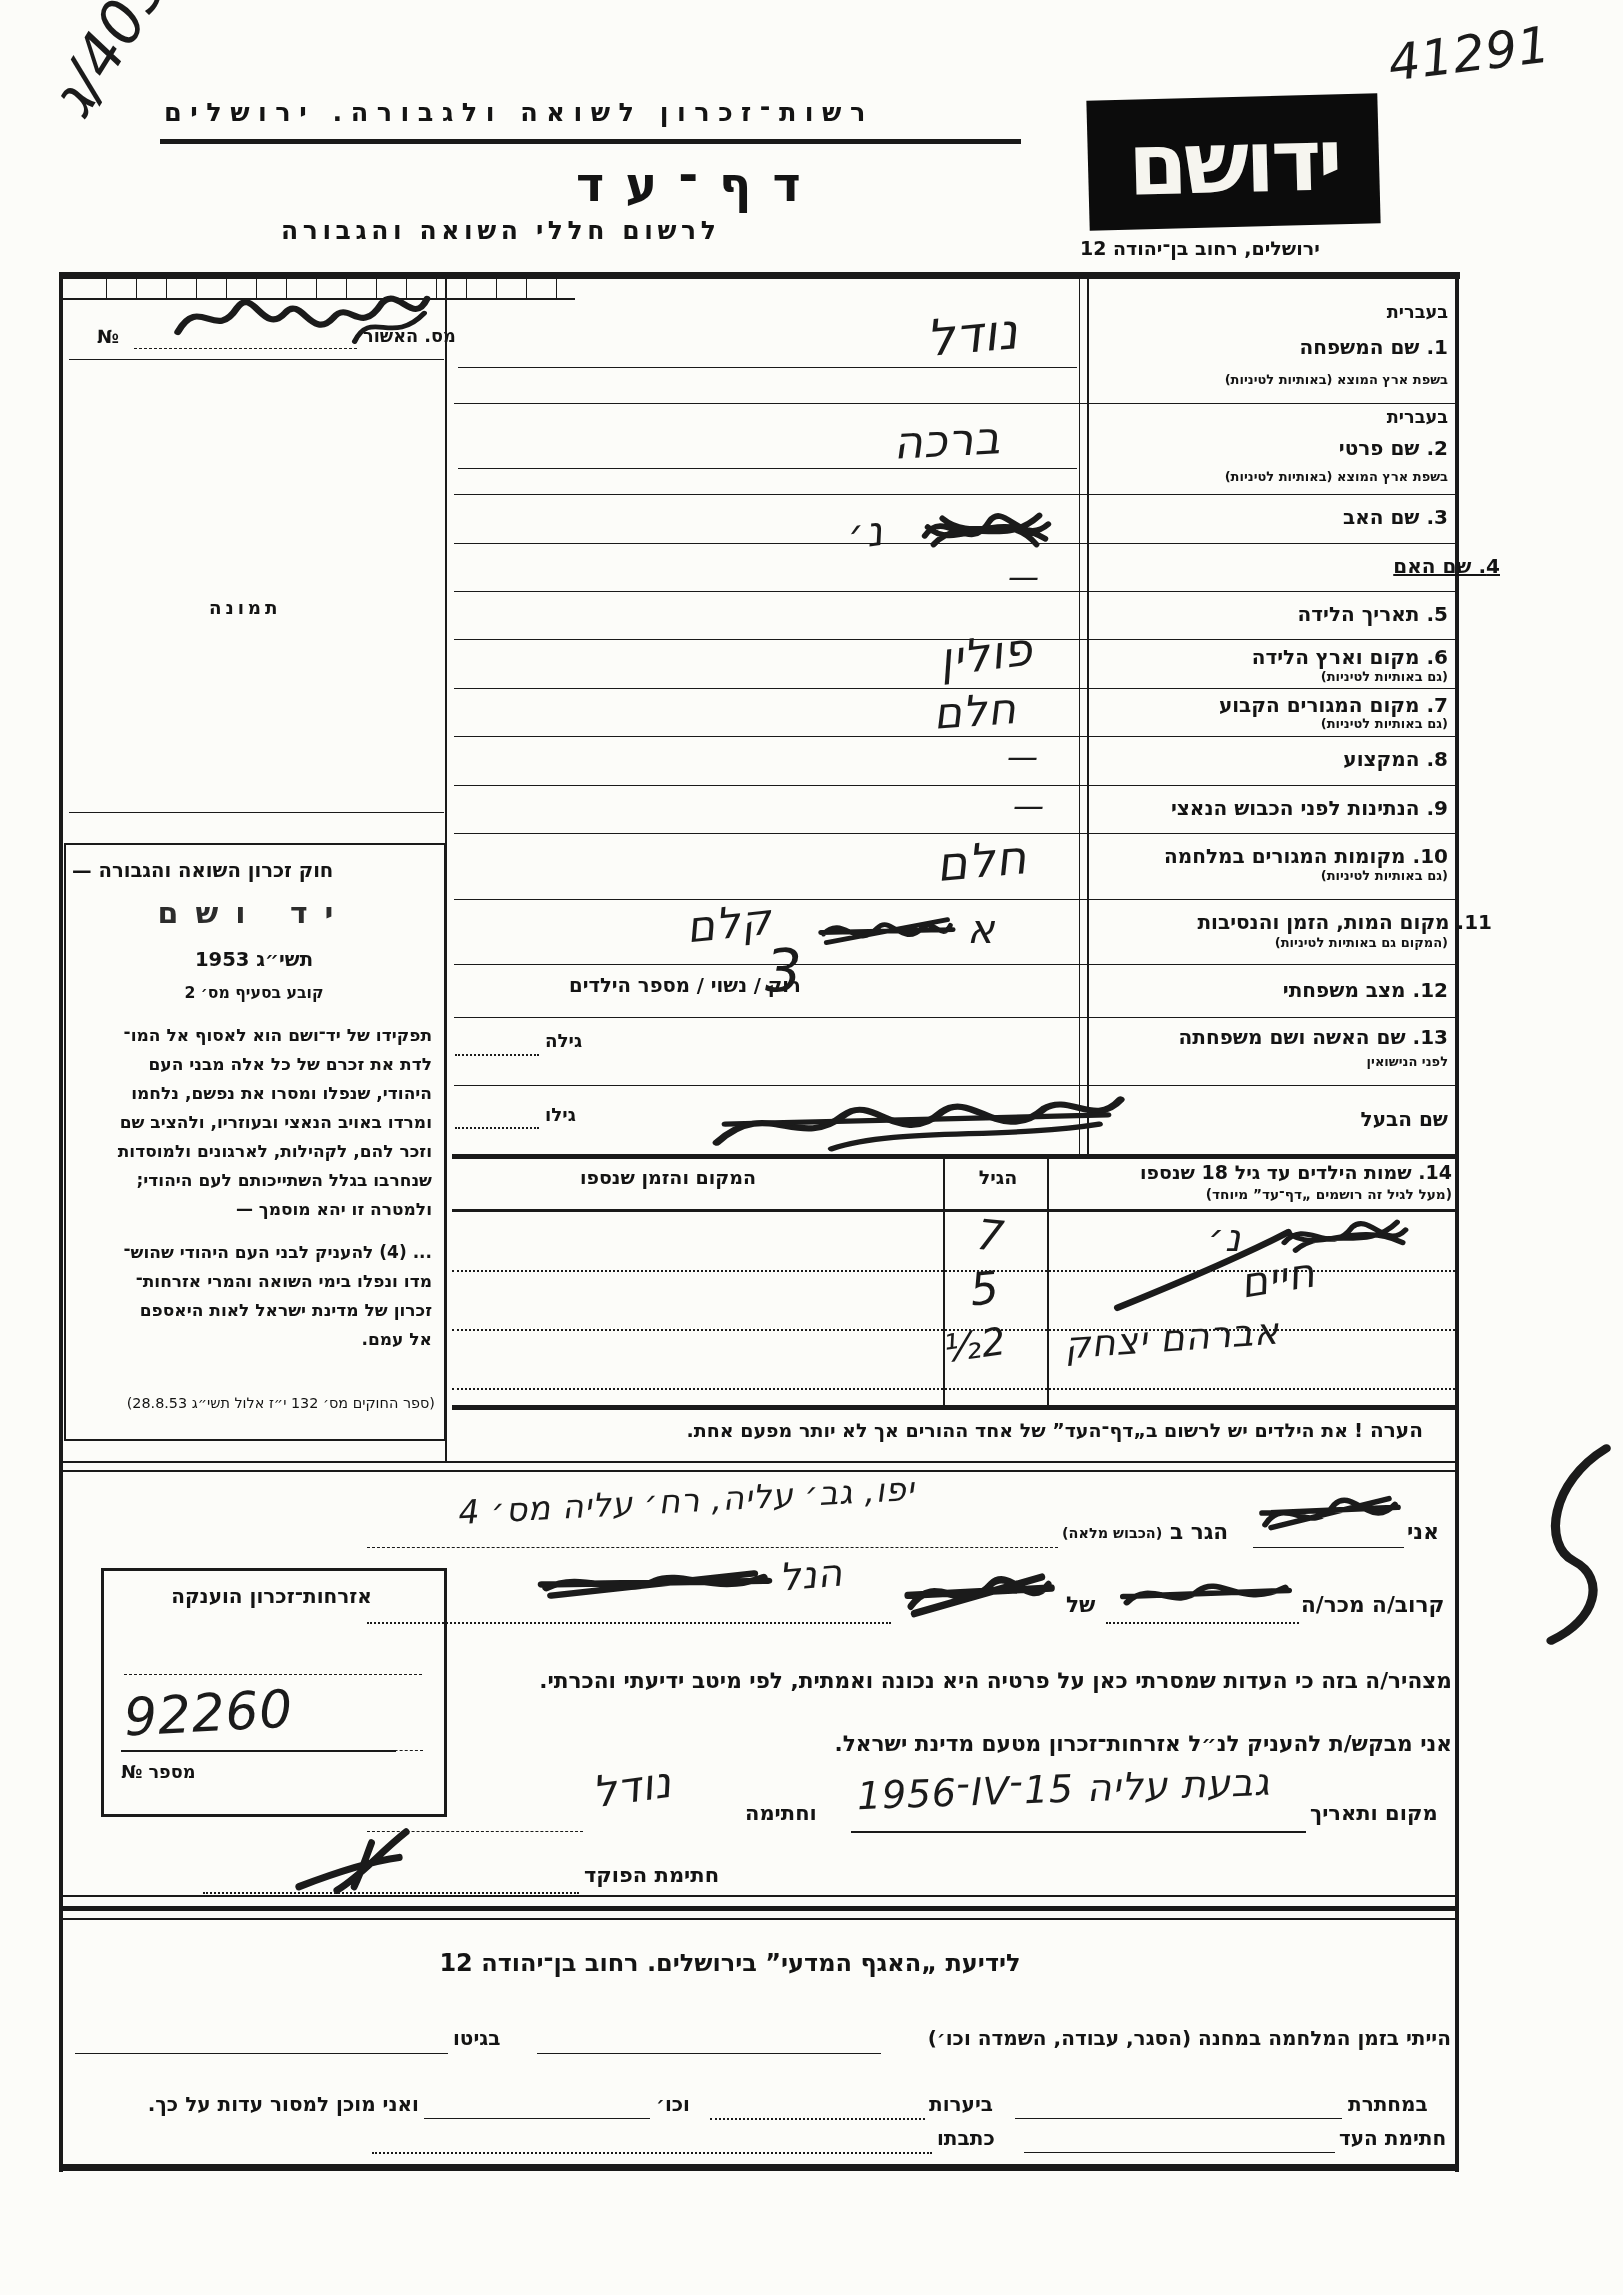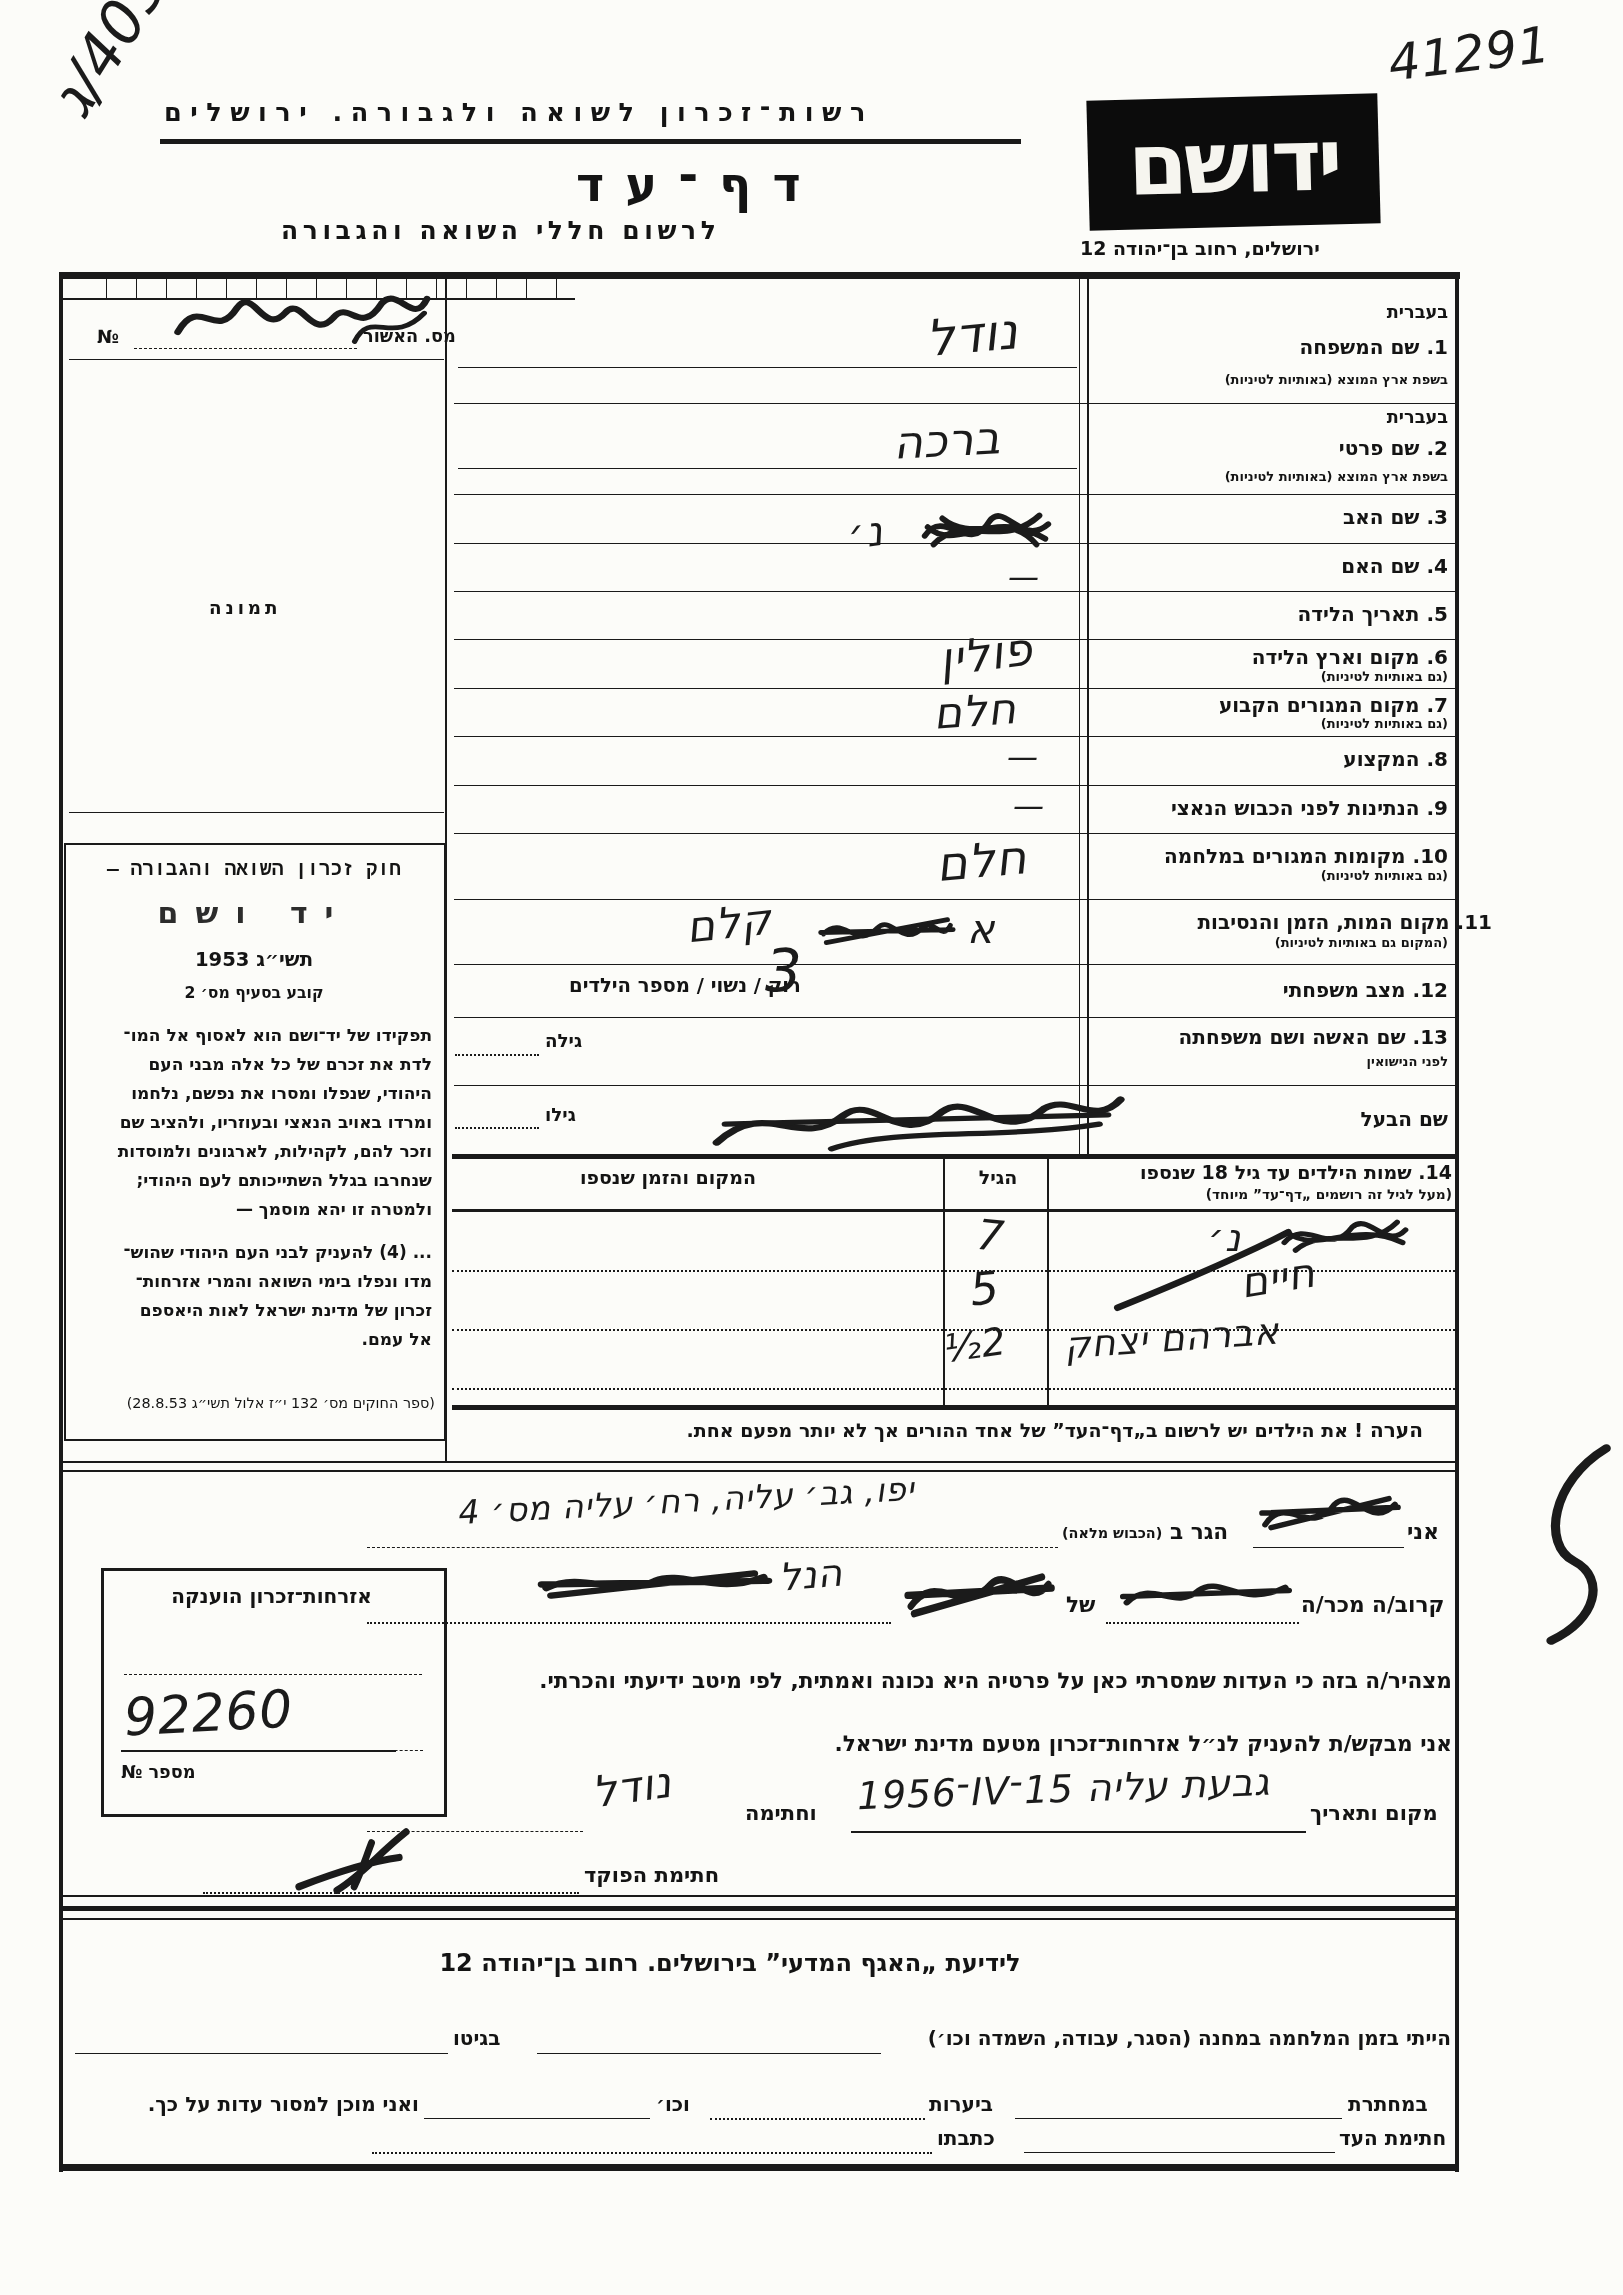--- a/index.html
+++ b/index.html
@@ -56,21 +56,21 @@
   <svg class="abs scrawl" viewBox="0 0 100 30" preserveAspectRatio="none" style="left:167px;top:280px;width:268px;height:71px;">
     <path d="M4 22 C 12 6, 18 26, 26 12 C 32 2, 36 24, 44 14 C 50 6, 54 26, 62 16 C 68 8, 72 24, 80 10 C 86 2, 92 20, 97 8" stroke-width="2.6"></path>
     <path d="M70 26 C 76 12, 84 28, 96 14" stroke-width="2"></path>
   </svg>
   <div class="hl" style="left:69px;top:359px;width:375px;"></div>
 
   <div class="abs print" style="left:209px;top:597px;font-size:18.3px;letter-spacing:3.9px;font-weight:bold;">תמונה</div>
   <div class="hl" style="left:69px;top:812px;width:375px;"></div>
 
   <div class="abs" style="left:64px;top:843px;width:378px;height:594px;border:2px solid #1a1a1a;"></div>
-  <div class="abs print b" style="left:72px;top:859px;width:364px;text-align:center;font-size:19.6px;font-family:Liberation Mono, monospace;">חוק זכרון השואה והגבורה —</div>
+  <div class="abs print b" style="left:72px;top:859px;width:364px;text-align:left;font-size:19.6px;">חוק זכרון השואה והגבורה —</div>
   <div class="abs print b" style="left:72px;top:895px;width:364px;text-align:center;font-size:30px;letter-spacing:17px;color:#2c2c2c;">יד ושם</div>
   <div class="abs print b" style="left:72px;top:948px;width:364px;text-align:center;font-size:19.6px;">תשי״ג 1953</div>
   <div class="abs print b" style="left:72px;top:983px;width:364px;text-align:center;font-size:15.7px;">קובע בסעיף מס׳ 2</div>
   <div class="abs print prewrap" style="left:77px;top:1021px;width:355px;font-size:17px;line-height:29px;text-align:right;font-weight:bold;">תפקידו של יד־ושם הוא לאסוף אל המו־
 לדת את זכרם של כל אלה מבני העם
 היהודי, שנפלו ומסרו את נפשם, נלחמו
 ומרדו באויב הנאצי ובעוזריו, ולהציב שם
 וזכר להם, לקהילות, לארגונים ולמוסדות
 שנחרבו בגלל השתייכותם לעם היהודי;
 ולמטרה זו יהא מוסמך —</div>
@@ -101,21 +101,21 @@
   <div class="hl" style="left:458px;top:367px;width:619px;"></div>
   <div class="hl" style="left:458px;top:468px;width:619px;"></div>
 
   <div class="abs print lbl-above" style="left:1100px;top:302px;width:348px;">בעברית</div>
   <div class="abs print lbl-main" style="left:1100px;top:335px;width:348px;">1. שם המשפחה</div>
   <div class="abs print lbl-below" style="left:1100px;top:372px;width:348px;">בשפת ארץ המוצא (באותיות לטיניות)</div>
   <div class="abs print lbl-above" style="left:1100px;top:407px;width:348px;">בעברית</div>
   <div class="abs print lbl-main" style="left:1100px;top:436px;width:348px;">2. שם פרטי</div>
   <div class="abs print lbl-below" style="left:1100px;top:469px;width:348px;">בשפת ארץ המוצא (באותיות לטיניות)</div>
   <div class="abs print lbl-main" style="left:1100px;top:505px;width:348px;">3. שם האב</div>
-  <div class="abs print lbl-main" style="left:1100px;top:554px;width:348px;">4. שם האם</div>
+  <div class="abs print lbl-main" style="left:1152px;top:554px;width:348px;text-decoration:underline;">4. שם האם</div>
   <div class="abs print lbl-main" style="left:1100px;top:602px;width:348px;">5. תאריך הלידה</div>
   <div class="abs print lbl-main" style="left:1100px;top:645px;width:348px;">6. מקום וארץ הלידה</div>
   <div class="abs print lbl-below" style="left:1100px;top:669px;width:348px;">(גם באותיות לטיניות)</div>
   <div class="abs print lbl-main" style="left:1100px;top:693px;width:348px;">7. מקום המגורים הקבוע</div>
   <div class="abs print lbl-below" style="left:1100px;top:716px;width:348px;">(גם באותיות לטיניות)</div>
   <div class="abs print lbl-main" style="left:1100px;top:747px;width:348px;">8. המקצוע</div>
   <div class="abs print lbl-main" style="left:1100px;top:796px;width:348px;">9. הנתינות לפני הכבוש הנאצי</div>
   <div class="abs print lbl-main" style="left:1100px;top:844px;width:348px;">10. מקומות המגורים במלחמה</div>
   <div class="abs print lbl-below" style="left:1100px;top:868px;width:348px;">(גם באותיות לטיניות)</div>
   <div class="abs print lbl-main" style="left:1144px;top:910px;width:348px;">11. מקום המות, הזמן והנסיבות</div>

